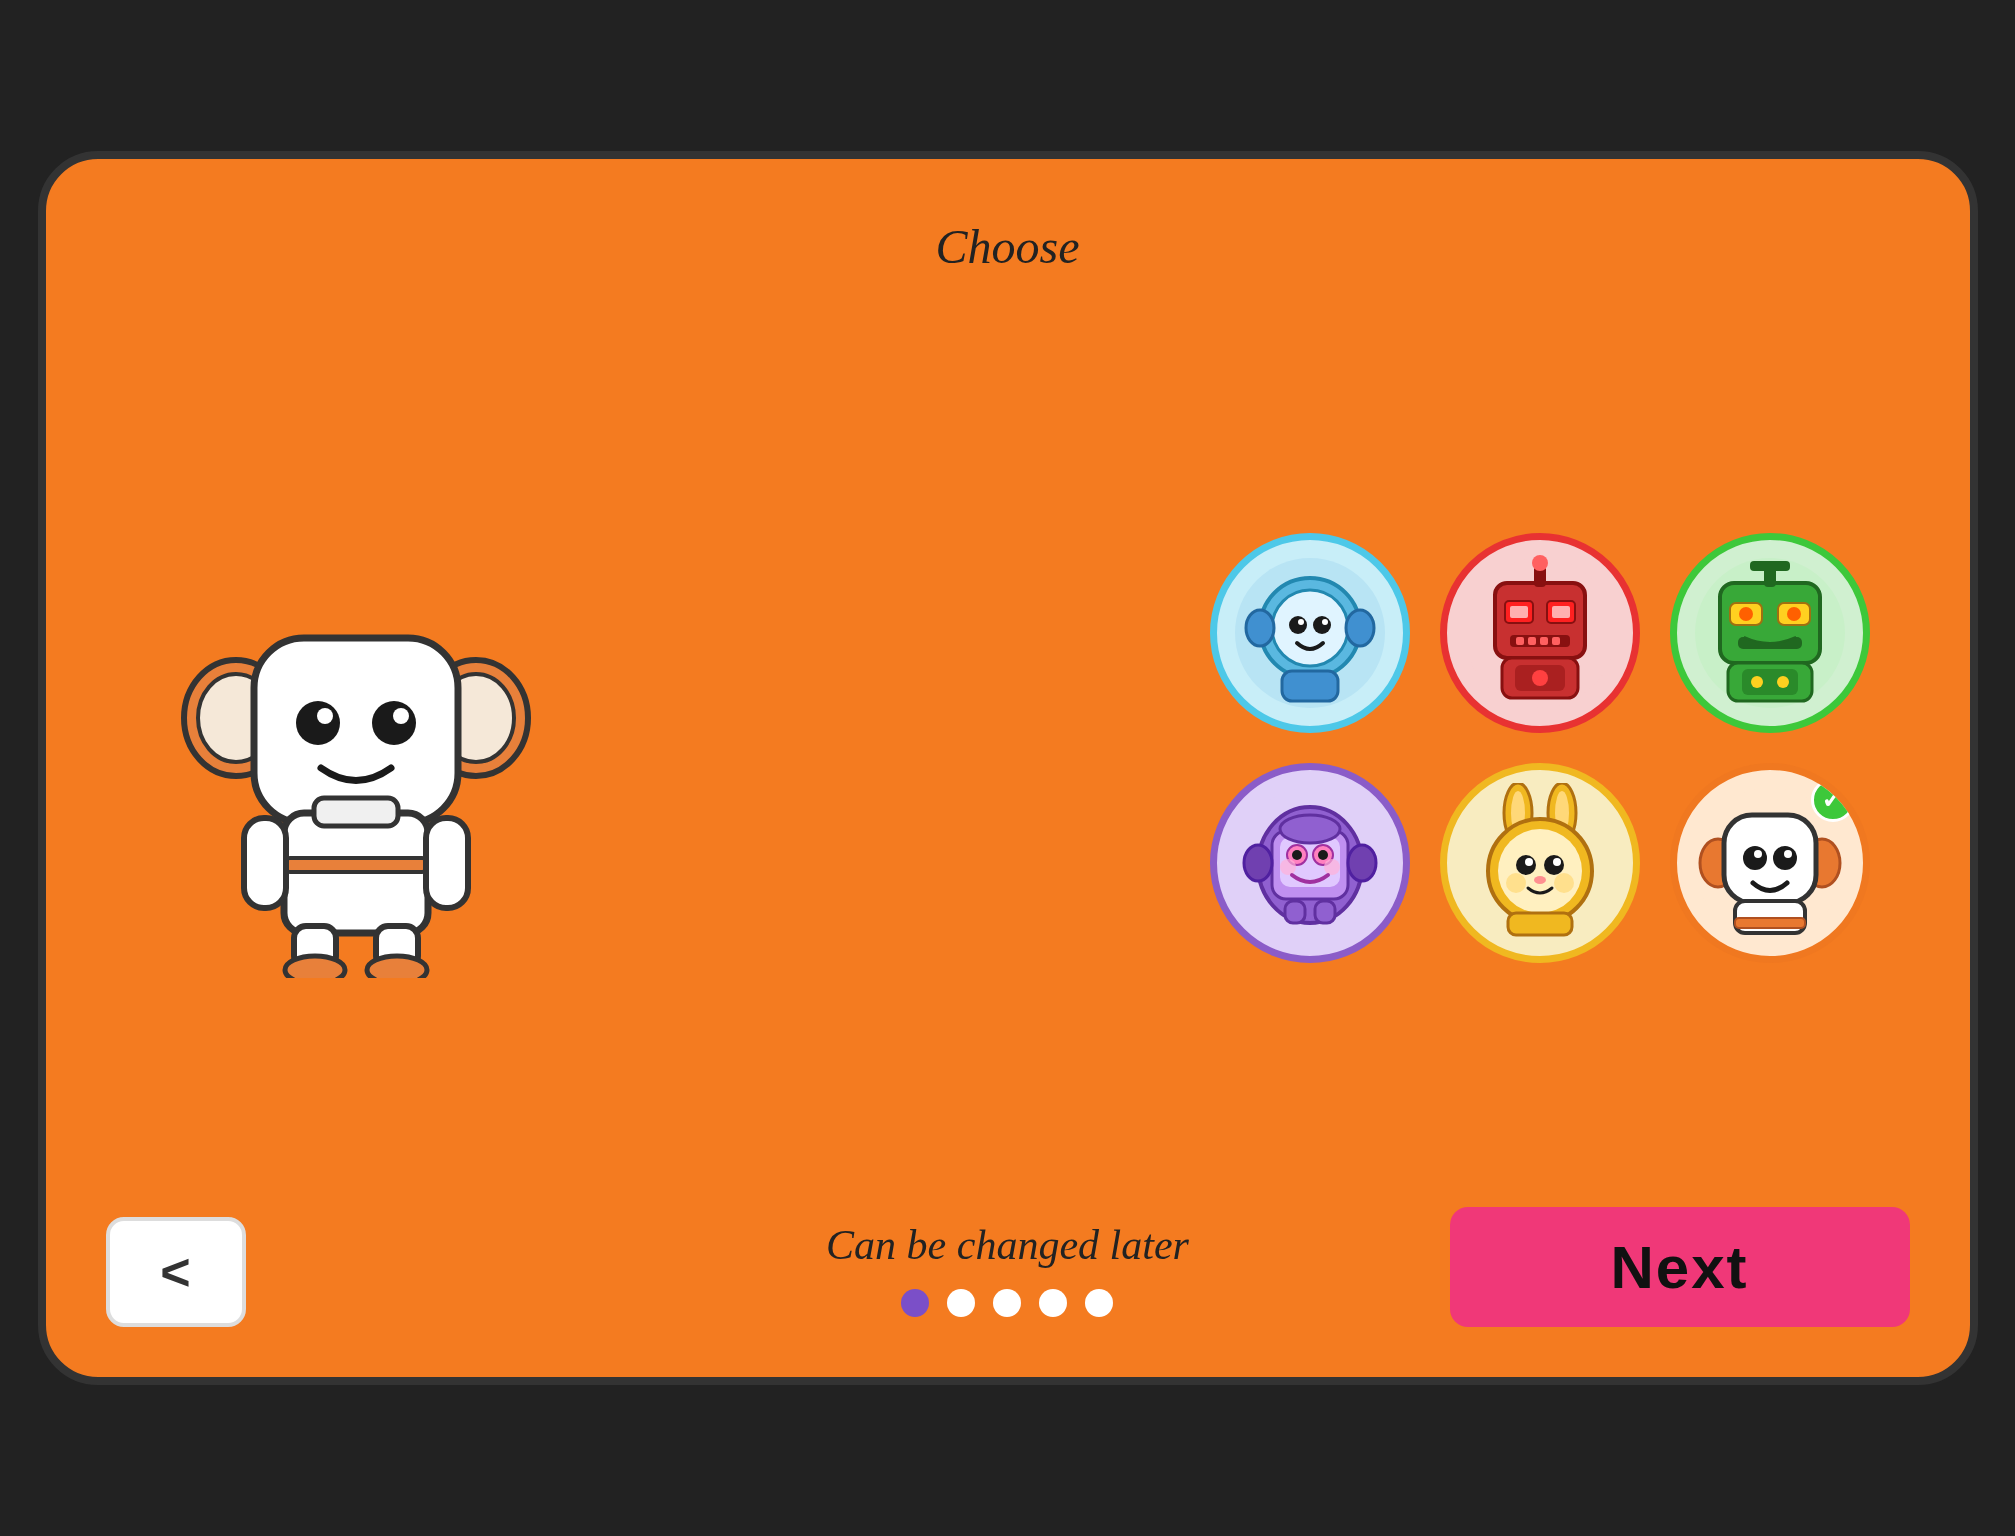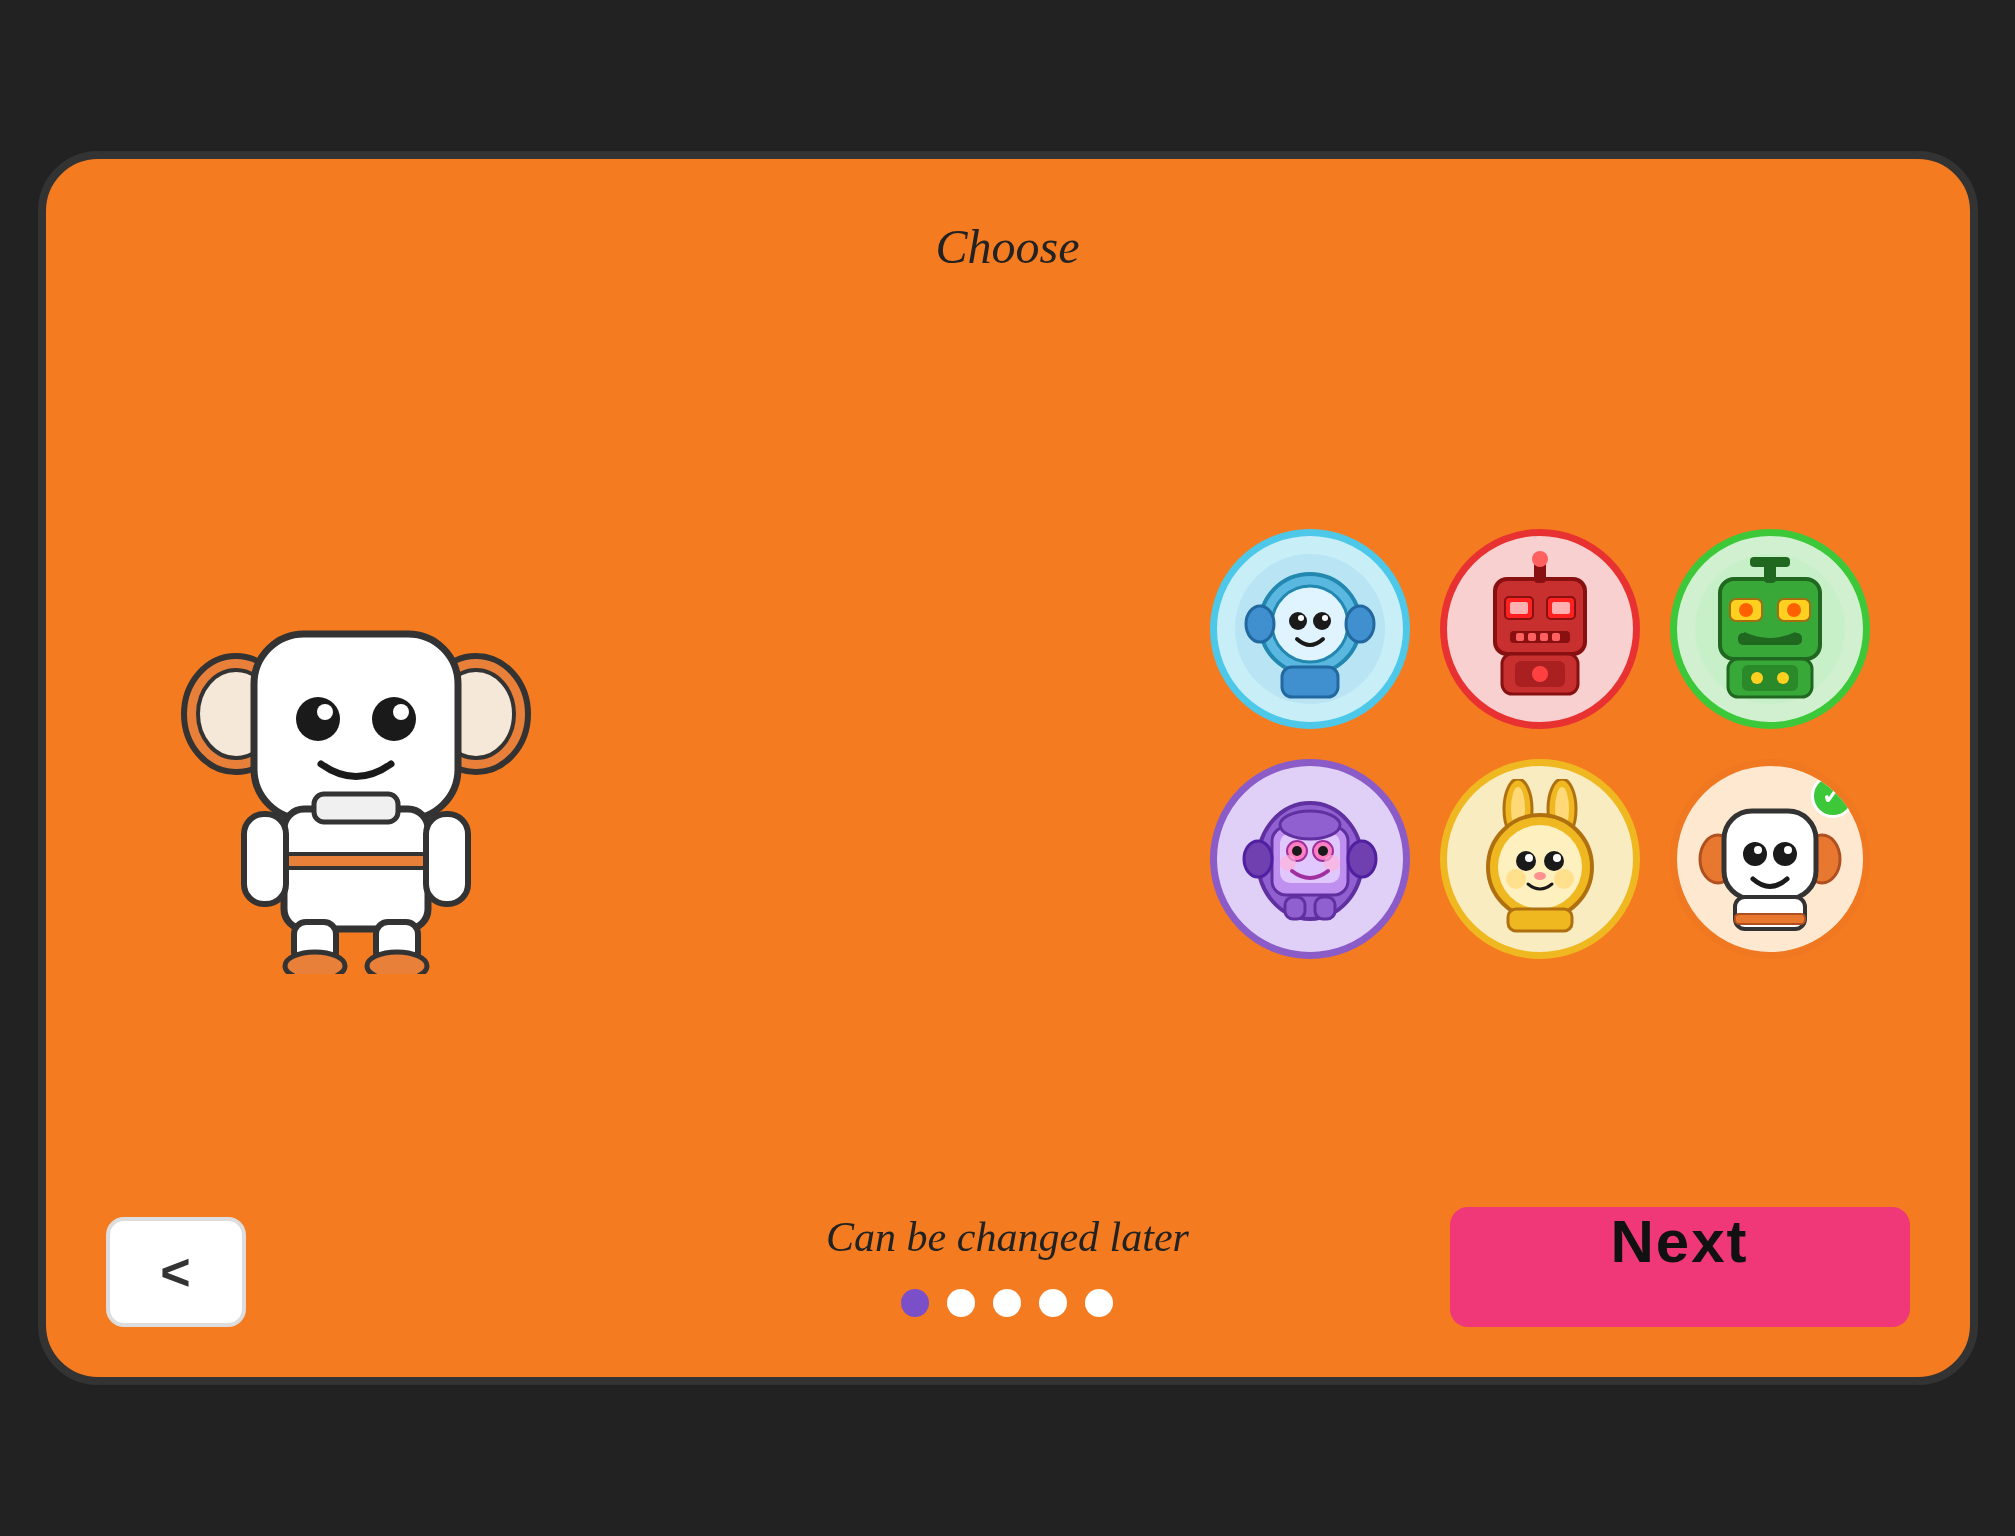--- a/index.html
+++ b/index.html
@@ -125,21 +125,21 @@
       font-weight: bold;
       border: 3px solid white;
     }
 
     
     .bottom-area {
       display: flex;
       flex-direction: column;
       align-items: center;
       margin-bottom: 60px;
-      gap: 28px;
+      gap: 20px;
     }
 
     .change-later-text {
       font-size: 42px;
       color: #222;
       font-family: Georgia, serif;
       font-style: italic;
     }
 
     .dots-row {
@@ -181,21 +181,21 @@
     .next-button {
       position: absolute;
       bottom: 50px;
       right: 60px;
       width: 460px;
       height: 120px;
       background: #F03878;
       border-radius: 18px;
       border: none;
       display: flex;
-      align-items: flex-start;
+      align-items: center;
       justify-content: center;
       cursor: pointer;
       font-size: 60px;
       font-weight: 900;
       color: #111;
       font-family: 'Arial Black', 'Arial', sans-serif;
       letter-spacing: 2px;
     }
   </style>
 </head>

